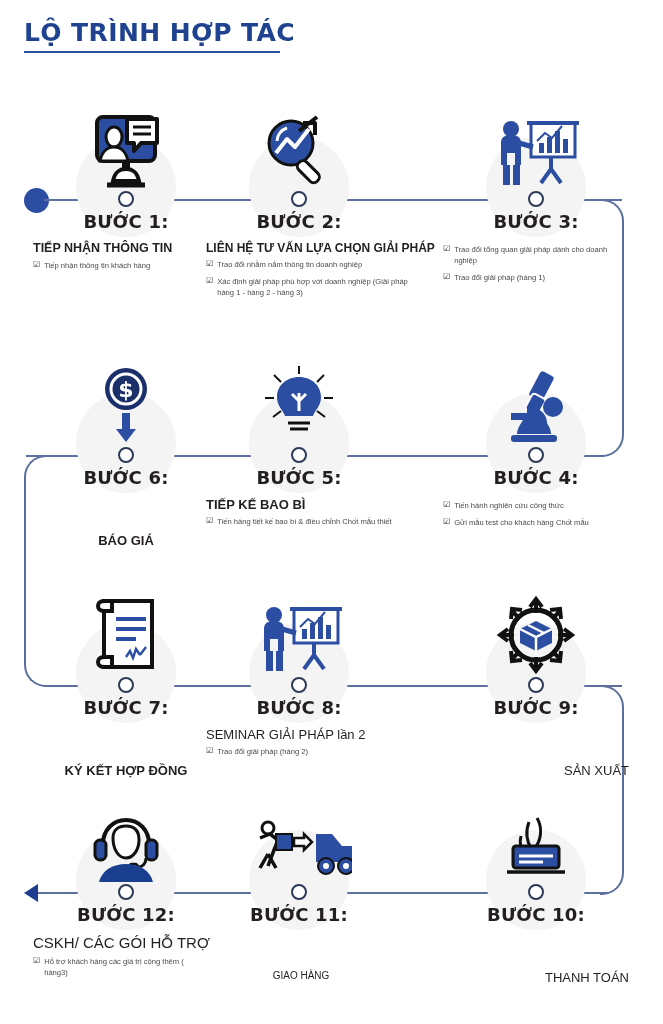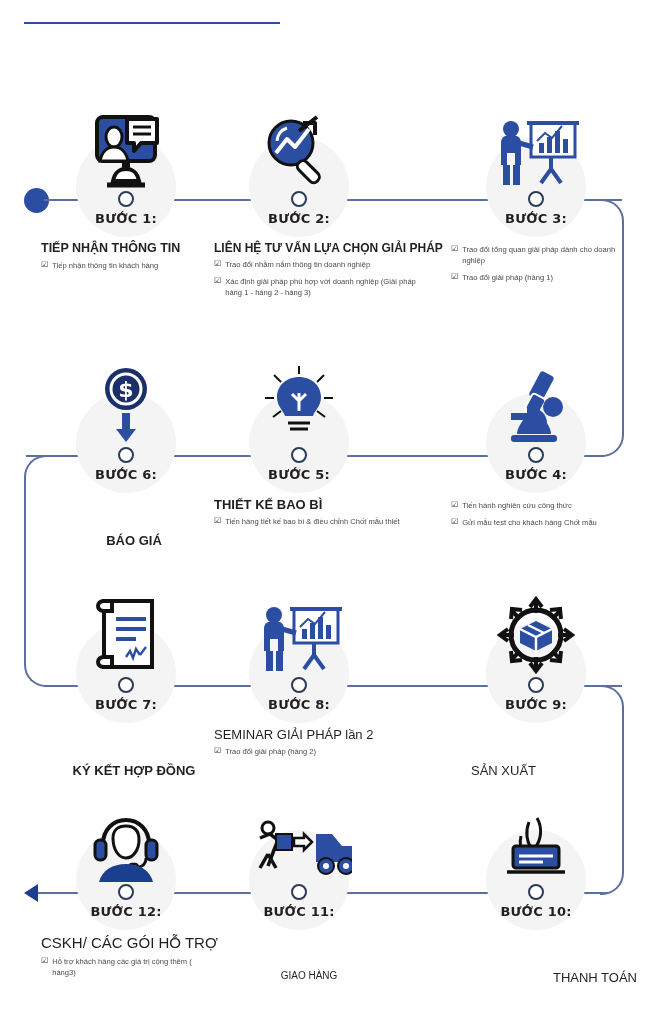--- a/index.html
+++ b/index.html
@@ -47,23 +47,23 @@
     position:absolute; left:0; top:-92px; width:186px; height:82px;
     display:flex; align-items:flex-end; justify-content:center; z-index:2;
   }
   .node{
     position:absolute; left:85px; top:-8px; width:16px; height:16px;
     border-radius:50%; background:#ffffff; border:2px solid #2b3a56; z-index:3;
   }
   .step-num{
     position:absolute; top:12px; left:0; width:186px; text-align:center;
     font-family:"DejaVu Sans", sans-serif; font-weight:bold;
-    font-size:13px; letter-spacing:.2px; color:#231f20; z-index:3;
-  }
-  .body{ position:absolute; top:42px; left:8px; width:186px; z-index:3; }
+    font-size:18px; letter-spacing:.2px; color:#231f20; z-index:3;
+  }
+  .body{ position:absolute; top:42px; left:0; width:186px; z-index:3; }
   .body.wide{ width:206px; }
   .body.center{ text-align:center;margin-top:36px; }
   .head{
     font-family:"Liberation Sans", sans-serif; font-weight:bold;
     font-size:12.5px; color:#231f20; line-height:1.25; white-space:nowrap;
   }
   .head.small{ font-size:12px;text-align:right; }
   .bullets{ margin-top:3px; }
   .bullet{
     display:flex; gap:4px; font-size:7.6px; line-height:1.45;
@@ -72,20 +72,21 @@
   .bullet .cb{ flex:0 0 auto; font-size:8px; color:#333; line-height:1.35; }
   .bullet .tx{ flex:1 1 auto; }
 
   
   svg{ display:block; }
 </style>
 </head>
 <body>
 
 <div id="title-block">
+  <div id="page-title">LỘ TRÌNH HỢP TÁC</div>
   <div id="title-rule"></div>
 </div>
 
 <div class="start-dot" style="left:24px; top:188px;"></div>
 <div class="rail" style="left:44px; top:199px; width:578px;"></div>
 <div class="curve curve-right" style="left:600px; top:199px; width:24px; height:258px;"></div>
 <div class="rail" style="left:26px; top:455px; width:578px;"></div>
 <div class="curve curve-left" style="left:24px; top:455px; width:24px; height:232px;"></div>
 <div class="rail" style="left:44px; top:685px; width:578px;"></div>
 <div class="curve curve-right" style="left:600px; top:685px; width:24px; height:210px;"></div>
@@ -215,21 +216,21 @@
       <line x1="62" y1="10" x2="55" y2="17" stroke="#111" stroke-width="2"></line>
       <line x1="3" y1="33" x2="12" y2="33" stroke="#111" stroke-width="2"></line>
       <line x1="71" y1="33" x2="62" y2="33" stroke="#111" stroke-width="2"></line>
       <line x1="11" y1="52" x2="19" y2="46" stroke="#111" stroke-width="2"></line>
       <line x1="63" y1="52" x2="55" y2="46" stroke="#111" stroke-width="2"></line>
     </svg>
   </div>
   <div class="node"></div>
   <div class="step-num">BƯỚC 5:</div>
   <div class="body wide">
-    <div class="head" style="font-size:13px;">THIẾT KẾ BAO BÌ</div>
+    <div class="head" style="font-size:13px;">TIẾP KẾ BAO BÌ</div>
     <div class="bullets">
       <div class="bullet">
         <span class="cb">☑</span>
         <span class="tx">Tiến hàng tiết kế bao bì &amp; điều chỉnh Chốt mẫu thiết</span>
       </div>
     </div>
   </div>
 </div>
 
 <div class="step" style="left:443px; top:455px;">
@@ -328,21 +329,21 @@
       <path d="M16 64l8-8M15 56l1 10 10-1" fill="none" stroke="#111" stroke-width="4"></path>
       <path d="M64 64l-8-8M65 56l-1 10-10-1" fill="none" stroke="#111" stroke-width="4"></path>
       <path d="M40 26l16 8v14l-16 8-16-8V34z" fill="#2b4ea2"></path>
       <path d="M24 34l16 8 16-8M40 42v18" stroke="#fff" stroke-width="2.5" fill="none"></path>
       <path d="M32 30l16 8" stroke="#fff" stroke-width="2.5"></path>
     </svg>
   </div>
   <div class="node"></div>
   <div class="step-num">BƯỚC 9:</div>
   <div class="body center">
-    <div class="head" style="font-size:13px; font-weight:normal; text-align:left; padding-left:20px;">SẢN XUẤT</div>
+    <div class="head" style="font-size:13px; font-weight:normal; text-align:right; padding-left:20px;">SẢN XUẤT</div>
   </div>
 </div>
 
 <div class="step" style="left:33px; top:892px;">
   <div class="halo"></div>
   <div class="icon-wrap">
     <svg width="74" height="72" viewBox="0 0 74 72">
       <path d="M14 34c0-14 10-24 23-24s23 10 23 24" fill="none" stroke="#111" stroke-width="4"></path>
       <rect x="6" y="30" width="11" height="20" rx="5" fill="#2b4ea2" stroke="#111" stroke-width="3"></rect>
       <rect x="57" y="30" width="11" height="20" rx="5" fill="#2b4ea2" stroke="#111" stroke-width="3"></rect>

